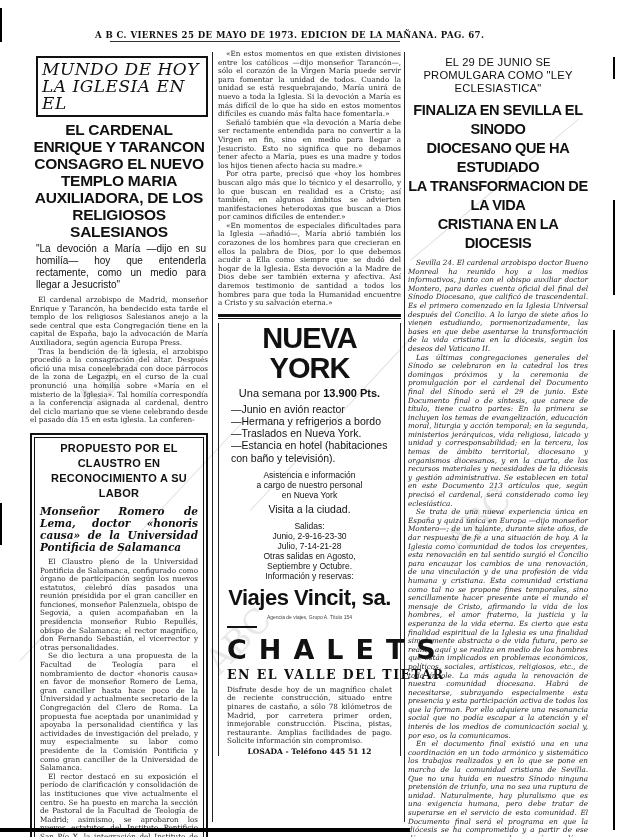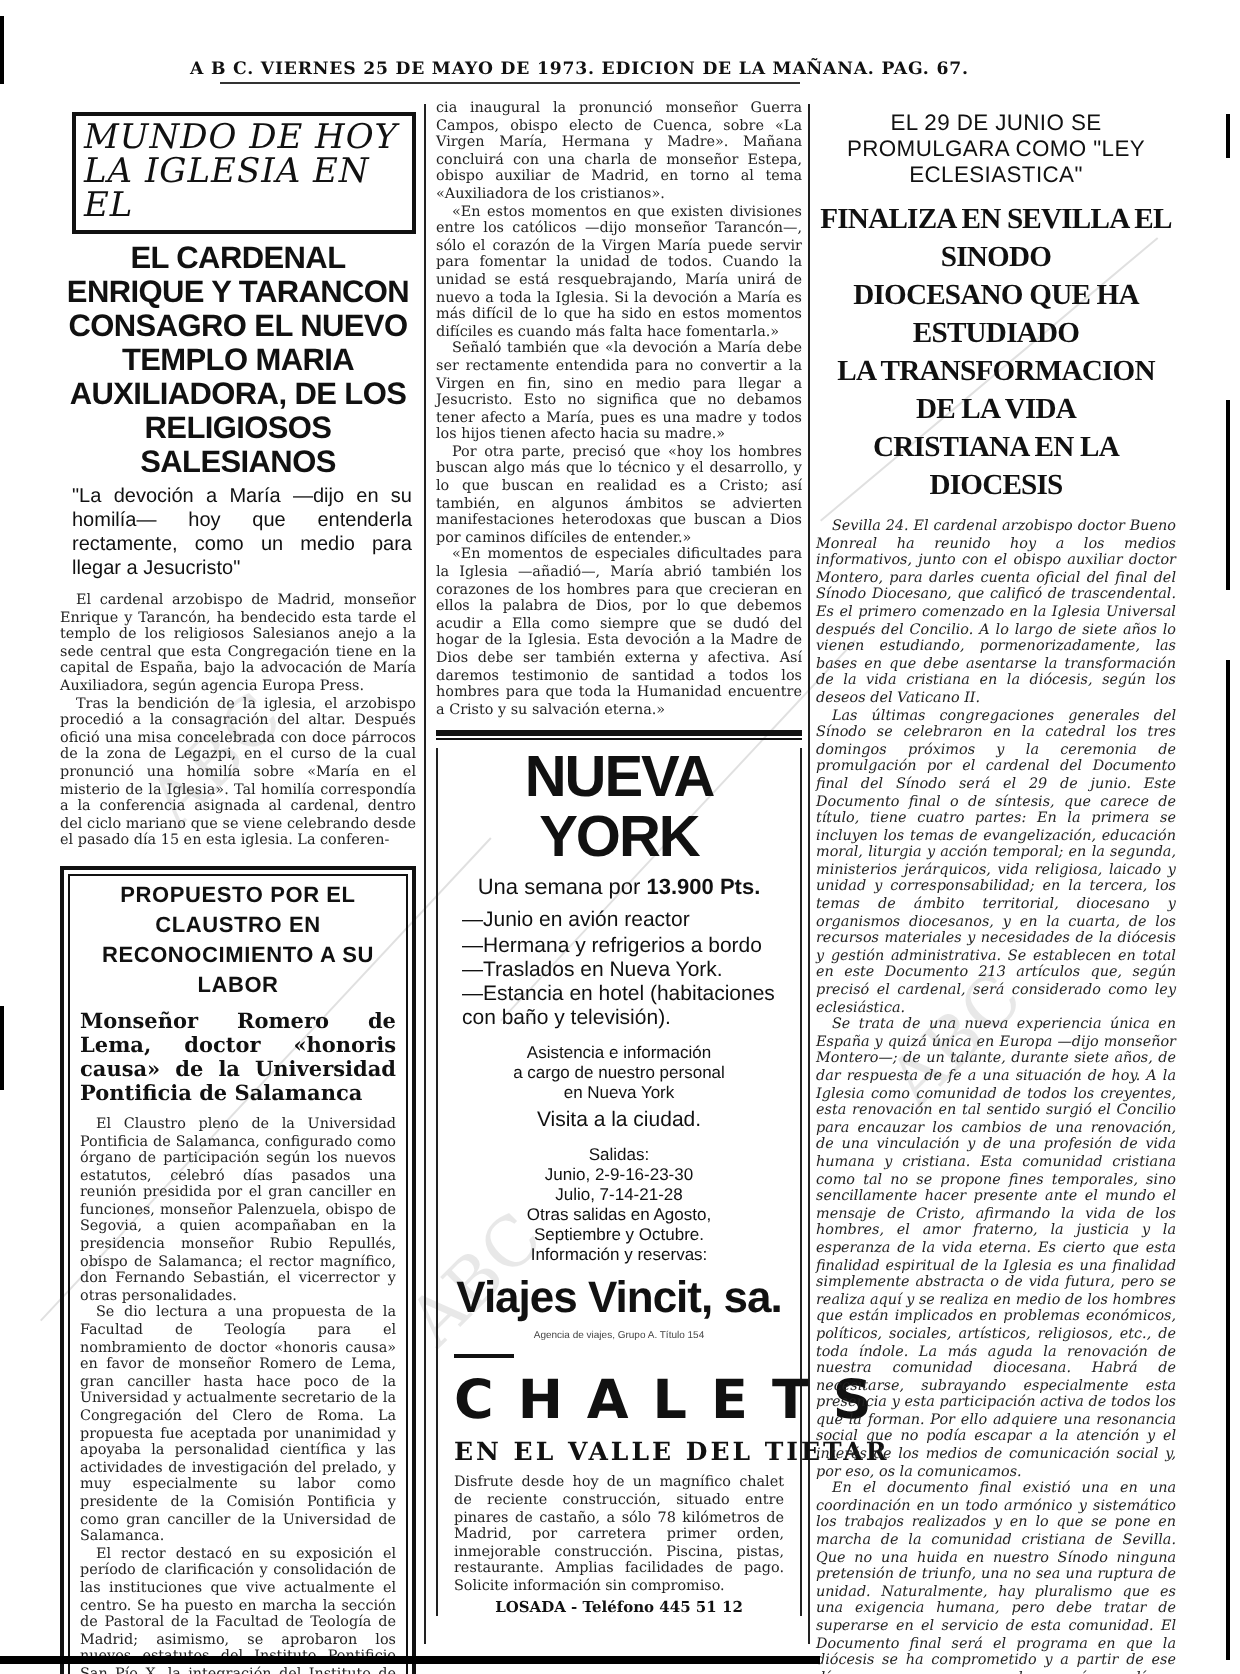--- a/index.html
+++ b/index.html
@@ -23,21 +23,21 @@
   .sub{font-family:"Liberation Sans",sans-serif;font-size:10px;line-height:12px;text-align:justify;
        margin:3px 2px 5px 6px;}
   .body{font-family:"DejaVu Serif",serif;font-size:7.2px;line-height:8.6px;text-align:justify;
         color:#222;}
   .body p{margin:0;text-indent:8px;}
   .box2{border:2px solid #111;outline:1px solid #111;outline-offset:-5px;padding:6px 8px 8px 8px;
         margin-top:8px;}
   .h2{font-family:Liberation Sans, sans-serif;font-weight:bold;font-size:11px;line-height:15px;text-align:center;
       letter-spacing:.3px;}
   .h3{font-family:"DejaVu Serif",serif;font-weight:bold;font-size:10.5px;line-height:12px;text-align:justify;
-      margin:4px 0 5px 0;}
+      margin:4px 0 5px 0;font-style:italic;}
   .ad{border-left:1px solid #222;border-right:1px solid #222;padding:0 8px;}
   .ad-top-rule{height:3px;background:#111;margin:6px 0 1px 0;}
   .ad-top-rule2{height:1px;background:#111;margin-bottom:4px;}
   .ad-title{font-family:"Liberation Sans",sans-serif;font-weight:bold;font-size:29px;line-height:30px;
             text-align:center;letter-spacing:-1px;}
   .ad-lead{font-family:"Liberation Sans",sans-serif;font-size:11px;text-align:center;margin:4px 0 4px 0;}
   .ad-lead b{font-weight:bold;}
   .ad-list{font-family:"Liberation Sans",sans-serif;font-size:10.5px;line-height:12.2px;margin:0 0 6px 4px;}
   .ad-center{font-family:"Liberation Sans",sans-serif;font-size:8.5px;line-height:10px;text-align:center;}
   .ad-visit{font-family:"Liberation Sans",sans-serif;font-size:10.5px;text-align:center;margin:3px 0 6px 0;}
@@ -46,21 +46,21 @@
   .ad-addr{font-family:"Liberation Sans",sans-serif;font-size:10px;line-height:11.5px;text-align:center;}
   .ad-tiny{font-family:"Liberation Sans",sans-serif;font-size:5px;text-align:center;margin:2px 0 6px 0;color:#444;}
   .ad2-rule{height:2px;width:30px;background:#111;margin:0 0 8px 0;}
   .chalets{font-family:"DejaVu Sans",sans-serif;font-weight:bold;font-size:27px;letter-spacing:12px;
            text-align:center;line-height:28px;}
   .valle{font-family:"DejaVu Serif",serif;font-weight:bold;font-size:12.5px;letter-spacing:1.5px;
          text-align:center;margin:3px 0 4px 0;white-space:nowrap;}
   .ad2-foot{font-family:"DejaVu Serif",serif;font-weight:bold;font-size:7.5px;text-align:center;margin-top:1px;}
   .r-pre{font-family:"Liberation Sans",sans-serif;font-size:11.2px;line-height:13px;text-align:center;
          letter-spacing:.2px;margin-top:6px;}
-  .r-head{font-family:Liberation Serif, serif;font-weight:bold;font-size:14.6px;line-height:19px;
+  .r-head{font-family:Liberation Sans, sans-serif;font-weight:bold;font-size:14.6px;line-height:19px;
           text-align:center;margin:6px 0 6px 0;letter-spacing:-.4px;}
   .italic-body{font-style:italic;}
   .bottom-rule{position:absolute;left:0;top:828px;height:4px;background:#000;}
   .watermark{position:absolute;font-family:"DejaVu Serif",serif;font-size:34px;color:rgba(0,0,0,.09);
              transform:rotate(-45deg);pointer-events:none;}
   .wmline{position:absolute;height:1px;background:rgba(0,0,0,.12);transform-origin:left top;}
 </style>
 </head>
 <body>
 
@@ -101,21 +101,20 @@
     <div class="body">
       <p>El Claustro pleno de la Universidad Pontificia de Salamanca, configurado como órgano de participación según los nuevos estatutos, celebró días pasados una reunión presidida por el gran canciller en funciones, monseñor Palenzuela, obispo de Segovia, a quien acompañaban en la presidencia monseñor Rubio Repullés, obispo de Salamanca; el rector magnífico, don Fernando Sebastián, el vicerrector y otras personalidades.</p>
       <p>Se dio lectura a una propuesta de la Facultad de Teología para el nombramiento de doctor «honoris causa» en favor de monseñor Romero de Lema, gran canciller hasta hace poco de la Universidad y actualmente secretario de la Congregación del Clero de Roma. La propuesta fue aceptada por unanimidad y apoyaba la personalidad científica y las actividades de investigación del prelado, y muy especialmente su labor como presidente de la Comisión Pontificia y como gran canciller de la Universidad de Salamanca.</p>
       <p>El rector destacó en su exposición el período de clarificación y consolidación de las instituciones que vive actualmente el centro. Se ha puesto en marcha la sección de Pastoral de la Facultad de Teología de Madrid; asimismo, se aprobaron los nuevos estatutos del Instituto Pontificio San Pío X, la integración del Instituto de Vida Religiosa y del Instituto Teológico de San Esteban en la Facultad de Teología, e igualmente se ha firmado el convenio especial con el Instituto «Studium» et Sposa y con el Seminario de Valencia.</p>
     </div>
   </div>
 </div>
 
 <div class="col col-mid">
   <div class="body">
-    <p style="text-indent:0">cia inaugural la pronunció monseñor Guerra Campos, obispo electo de Cuenca, sobre «La Virgen María, Hermana y Madre». Mañana concluirá con una charla de monseñor Estepa, obispo auxiliar de Madrid, en torno al tema «Auxiliadora de los cristianos».</p>
     <p>«En estos momentos en que existen divisiones entre los católicos —dijo monseñor Tarancón—, sólo el corazón de la Virgen María puede servir para fomentar la unidad de todos. Cuando la unidad se está resquebrajando, María unirá de nuevo a toda la Iglesia. Si la devoción a María es más difícil de lo que ha sido en estos momentos difíciles es cuando más falta hace fomentarla.»</p>
     <p>Señaló también que «la devoción a María debe ser rectamente entendida para no convertir a la Virgen en fin, sino en medio para llegar a Jesucristo. Esto no significa que no debamos tener afecto a María, pues es una madre y todos los hijos tienen afecto hacia su madre.»</p>
     <p>Por otra parte, precisó que «hoy los hombres buscan algo más que lo técnico y el desarrollo, y lo que buscan en realidad es a Cristo; así también, en algunos ámbitos se advierten manifestaciones heterodoxas que buscan a Dios por caminos difíciles de entender.»</p>
     <p>«En momentos de especiales dificultades para la Iglesia —añadió—, María abrió también los corazones de los hombres para que crecieran en ellos la palabra de Dios, por lo que debemos acudir a Ella como siempre que se dudó del hogar de la Iglesia. Esta devoción a la Madre de Dios debe ser también externa y afectiva. Así daremos testimonio de santidad a todos los hombres para que toda la Humanidad encuentre a Cristo y su salvación eterna.»</p>
   </div>
 
   <div class="ad-top-rule"></div>
   <div class="ad-top-rule2"></div>
 
   <div class="ad">

